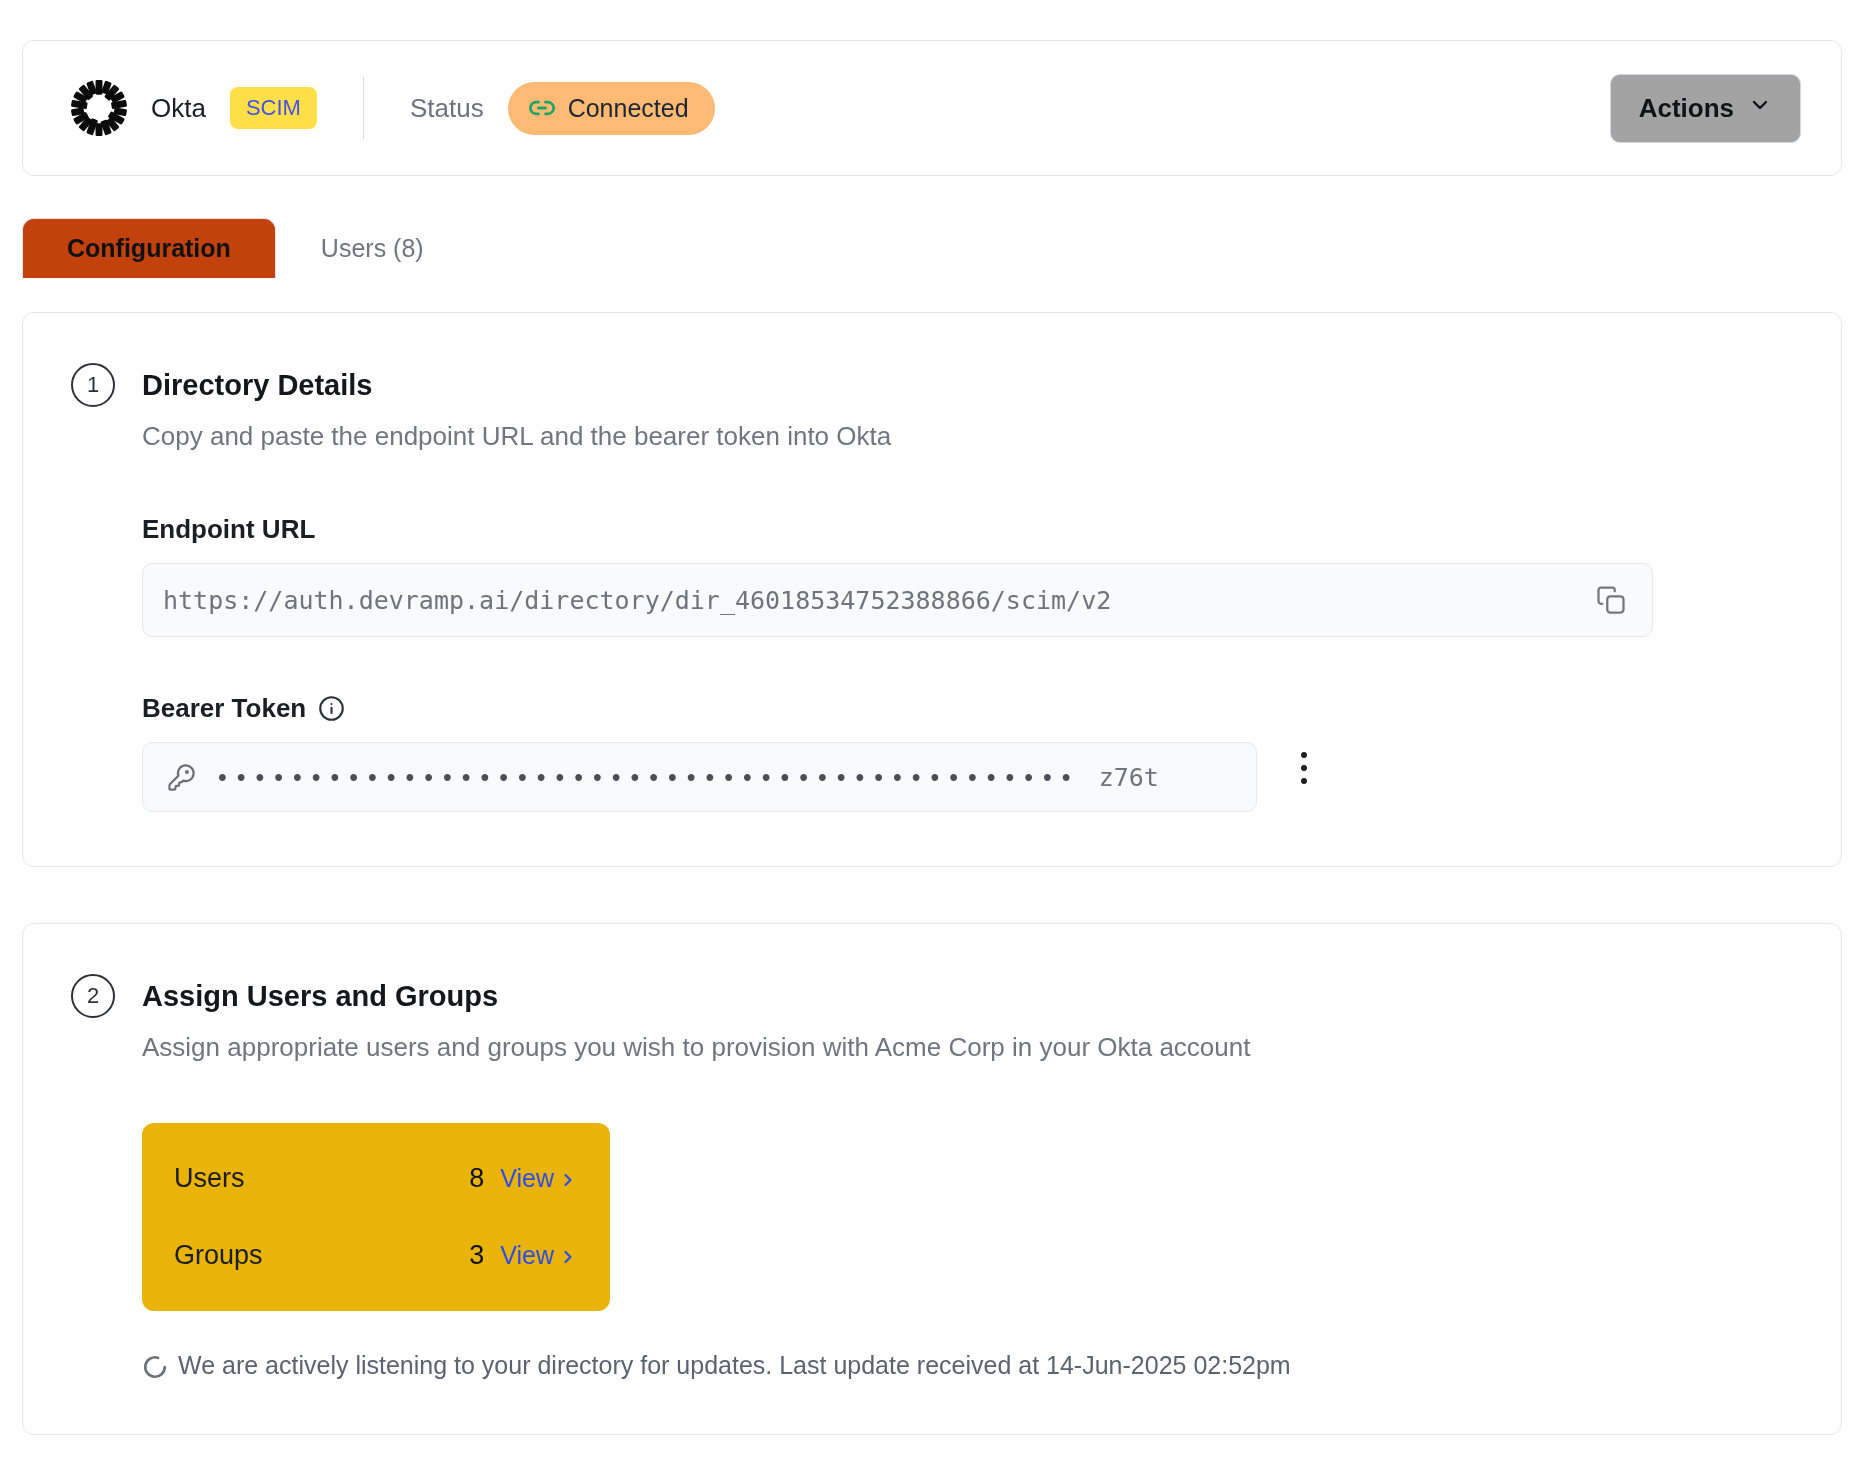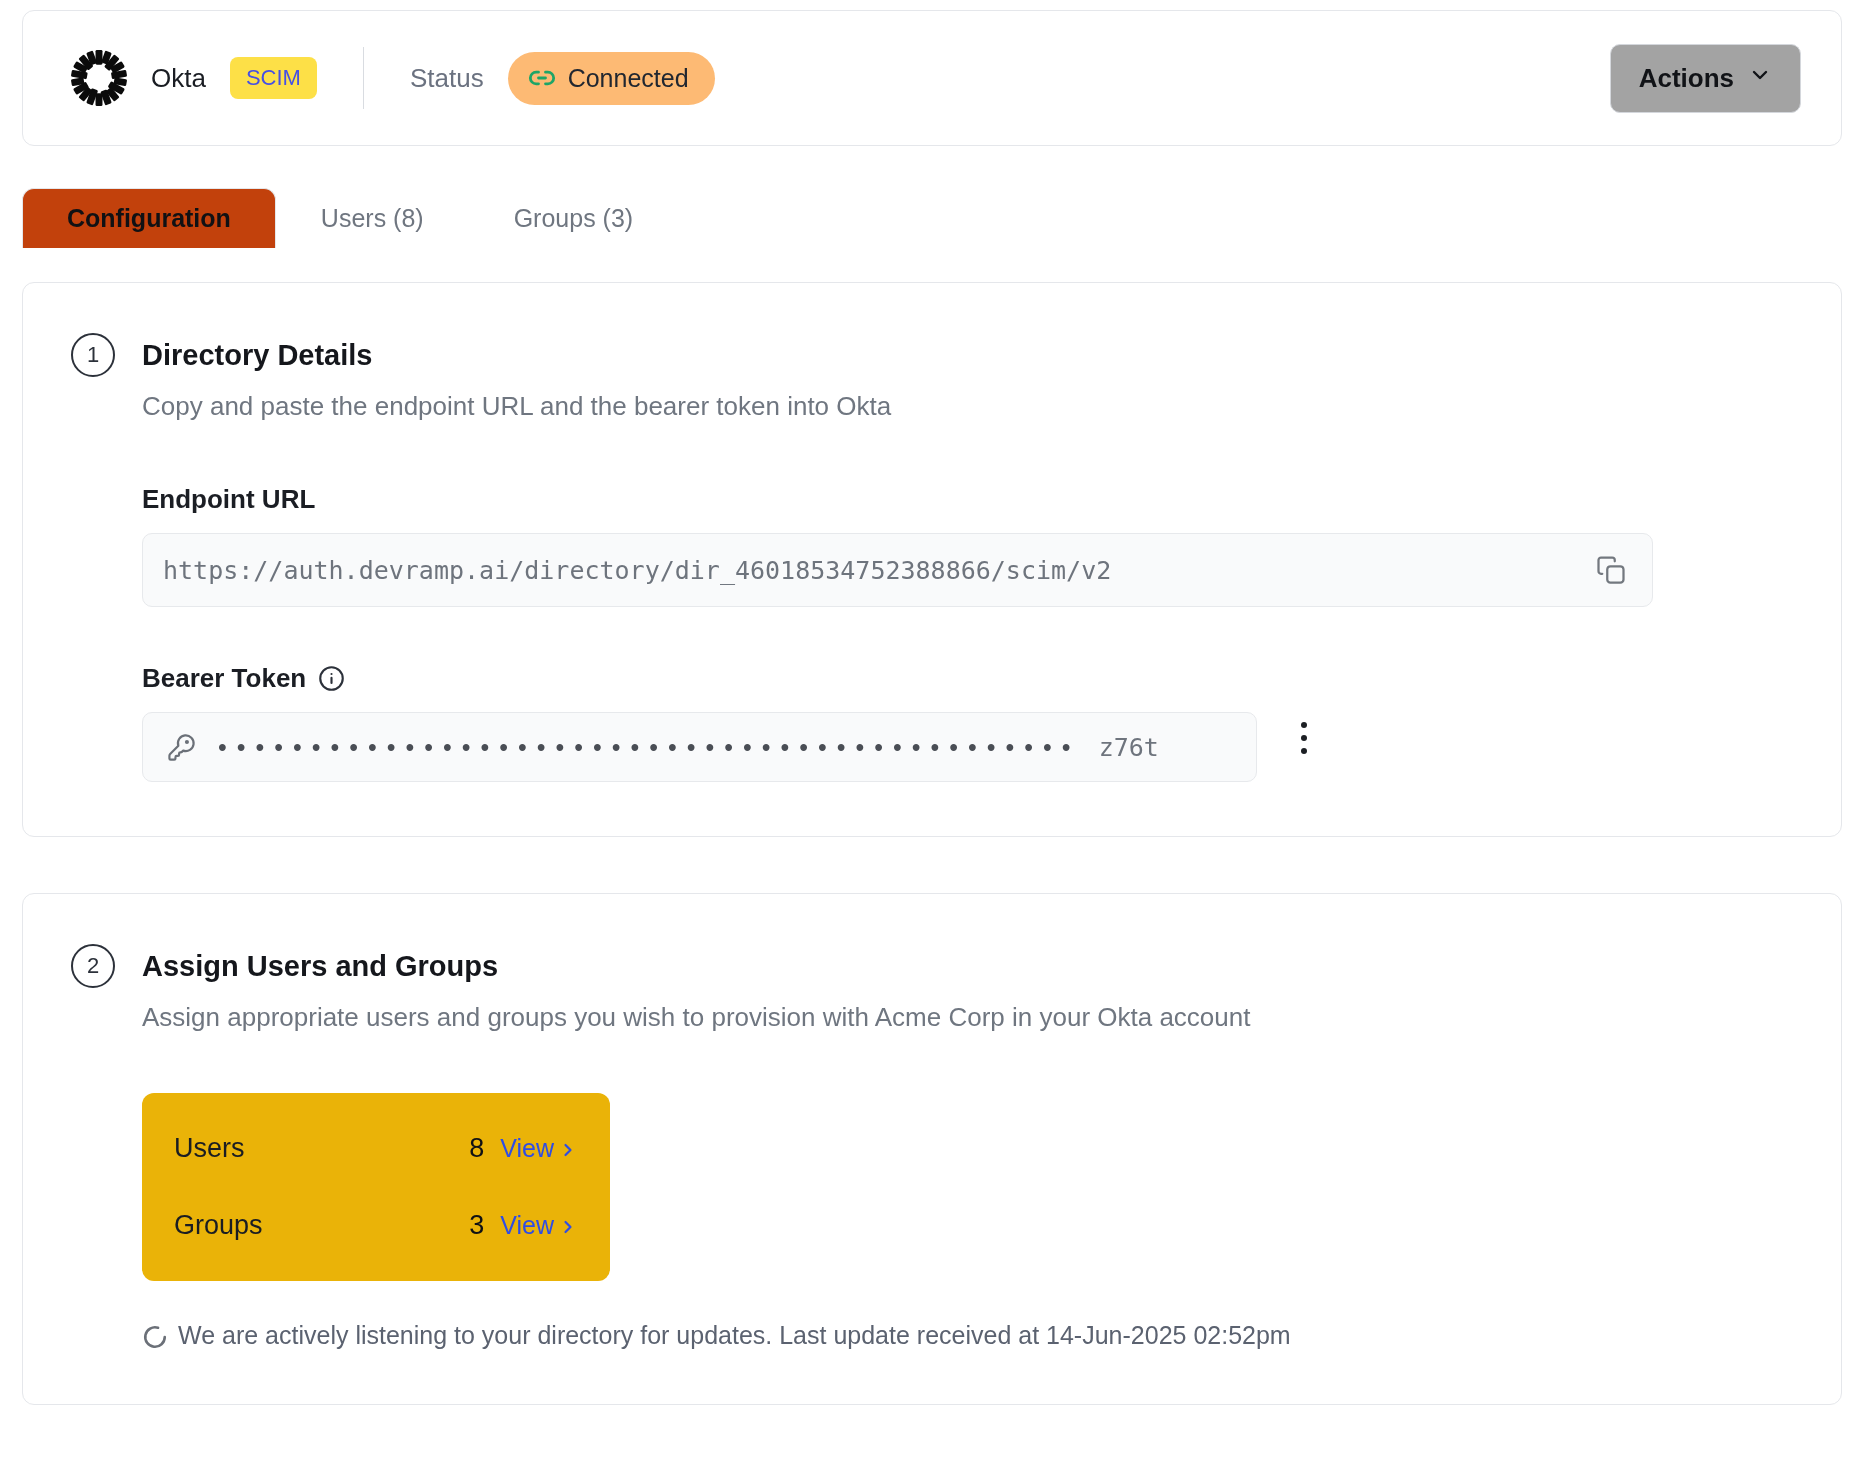--- a/index.html
+++ b/index.html
@@ -3,21 +3,21 @@
 <meta charset="utf-8">
 <style>
   * { margin: 0; padding: 0; box-sizing: border-box; }
   html, body { background: #ffffff; }
   body {
     width: 1864px;
     min-height: 1482px;
     font-family: "Liberation Sans", sans-serif;
     color: #16181d;
   }
-  .page { padding: 10px 22px 30px; }
+  .page { padding: 40px 22px 30px; }
 
   
   .header-card {
     height: 136px;
     border: 1px solid #e5e7eb;
     border-radius: 12px;
     background: #fff;
     display: flex;
     align-items: center;
     padding: 0 40px 0 44px;
@@ -237,21 +237,20 @@
         <svg width="24" height="24" viewBox="0 0 24 24" fill="none" stroke="#111317" stroke-width="2.4" stroke-linecap="round" stroke-linejoin="round">
           <path d="m6 9 6 6 6-6"></path>
         </svg>
       </span>
     </button>
   </div>
 
   <div class="tabs">
     <div class="tab active">Configuration</div>
     <div class="tab">Users (8)</div>
-    <div class="tab">Groups (3)</div>
   </div>
 
   <div class="card">
     <div class="section-head">
       <span class="step-circle">1</span>
       <div>
         <div class="section-title">Directory Details</div>
         <div class="section-subtitle">Copy and paste the endpoint URL and the bearer token into Okta</div>
       </div>
     </div>

